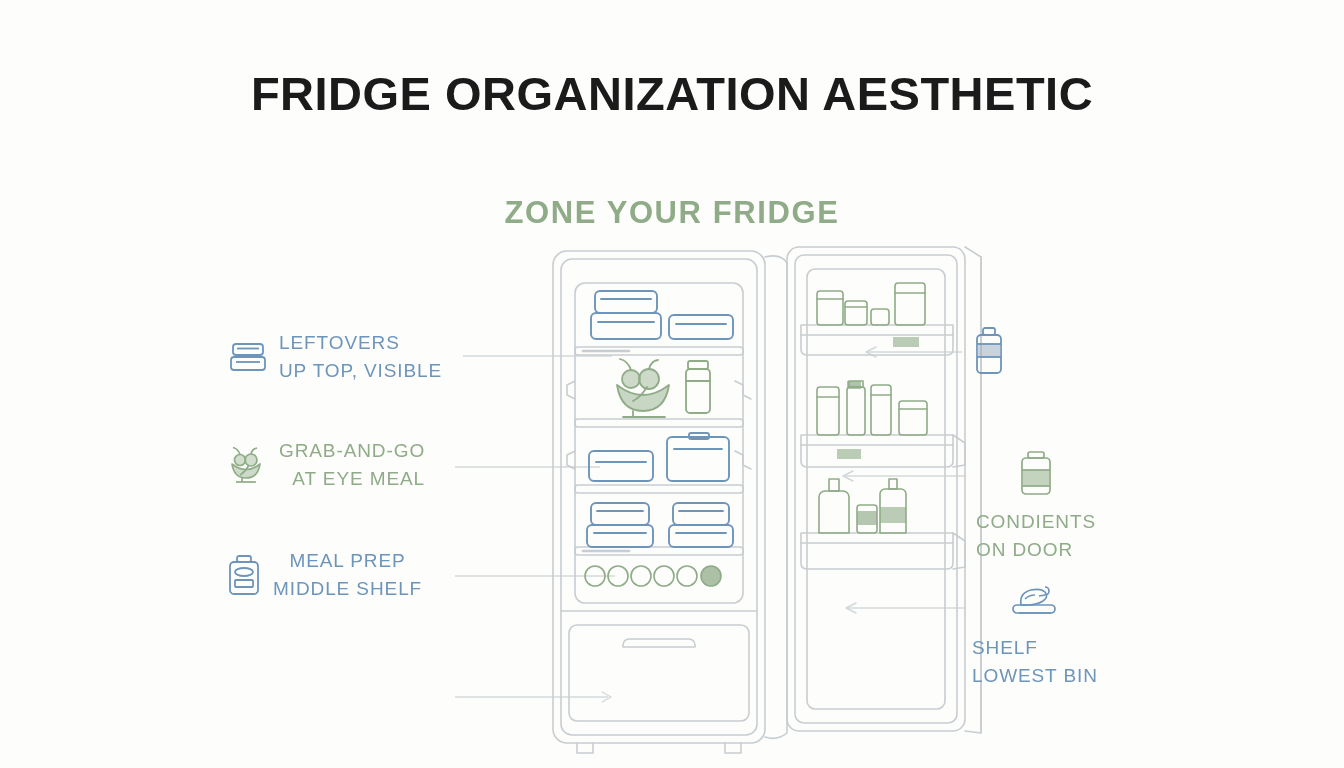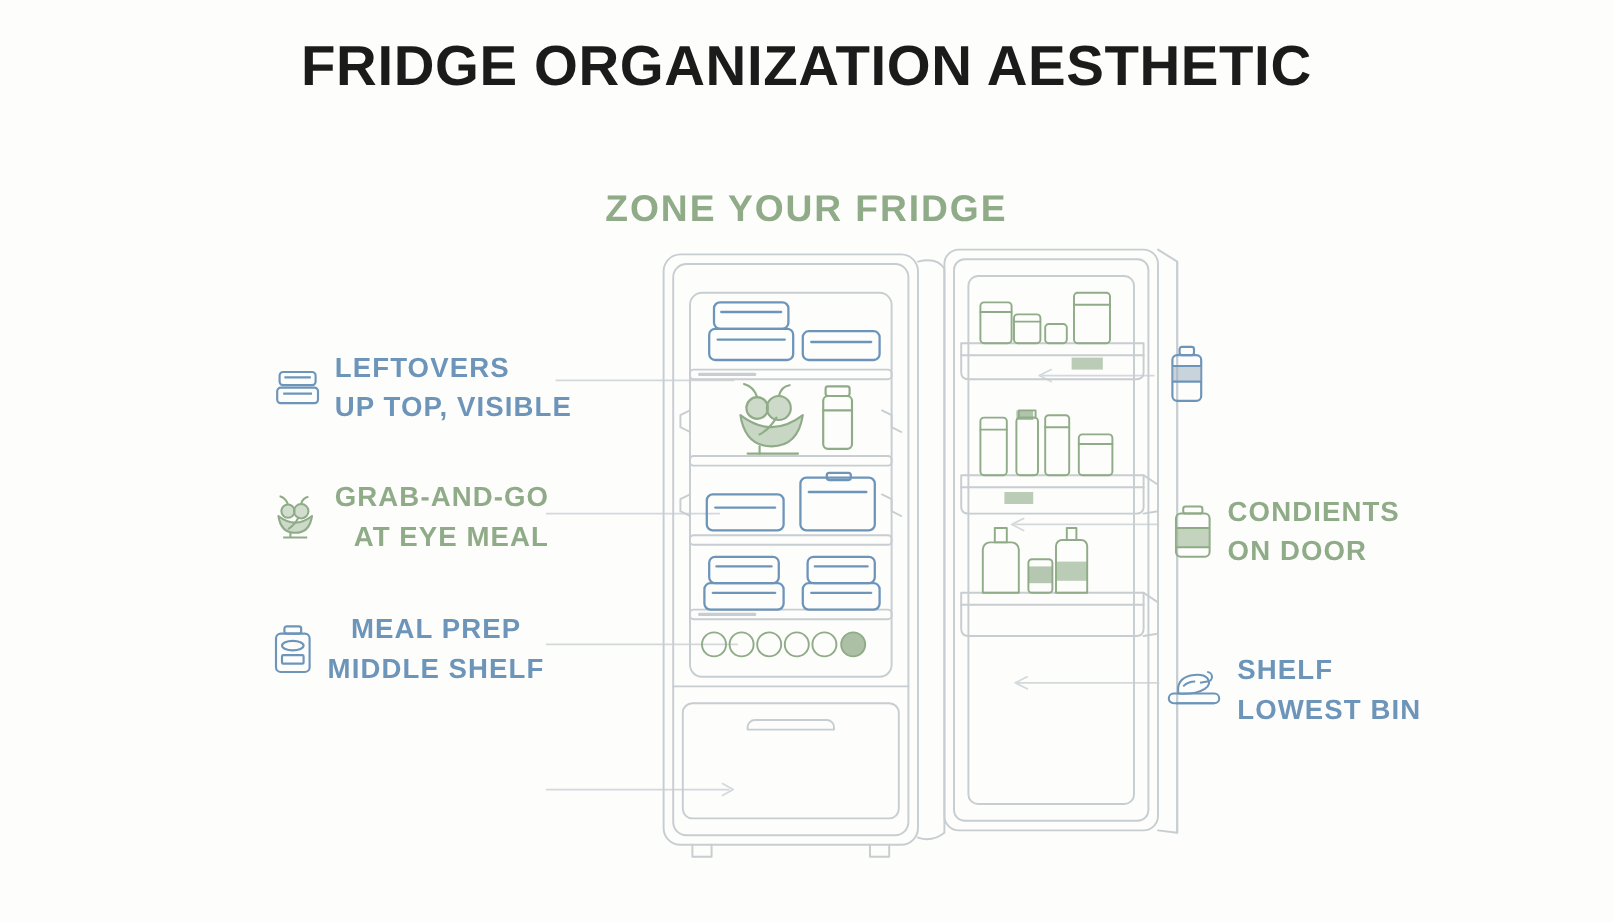--- a/index.html
+++ b/index.html
@@ -3,21 +3,21 @@
 <meta charset="utf-8">
 <style>
   html,body{margin:0;padding:0;}
   body{
     width:1344px;height:768px;
     background:#fdfdfc;
     font-family:"Liberation Sans","DejaVu Sans",sans-serif;
     overflow:hidden;
     position:relative;
   }
-  .stage{position:absolute;inset:0;}
+  .stage{position:absolute;inset:0;margin-top:39px;}
 
   
   .title{
     position:absolute;left:0;right:0;top:30px;
     text-align:center;
     font-size:47px;font-weight:bold;
     letter-spacing:0.5px;
     color:#1b1b1b;
     line-height:1.05;
   }
@@ -36,26 +36,26 @@
     color:#8fab87;
   }
 
   
   .label{
     position:absolute;
     display:flex;align-items:center;gap:11px;
   }
   .label .ico{flex:0 0 auto;line-height:0;}
   .label .txt{
-    font-size:23px;font-weight:bold;
+    font-size:19px;font-weight:normal;
     letter-spacing:0.9px;
     line-height:1.45;
     white-space:nowrap;
   }
-  .label.right{flex-direction:row;}
+  .label.right{flex-direction:column;}
   .blue{color:#6d95ba;}
   .green{color:#8fab87;}
 
   
   .conn{position:absolute;}
 
   
   .fridge{position:absolute;left:525px;top:200px;}
 </style>
 </head>

